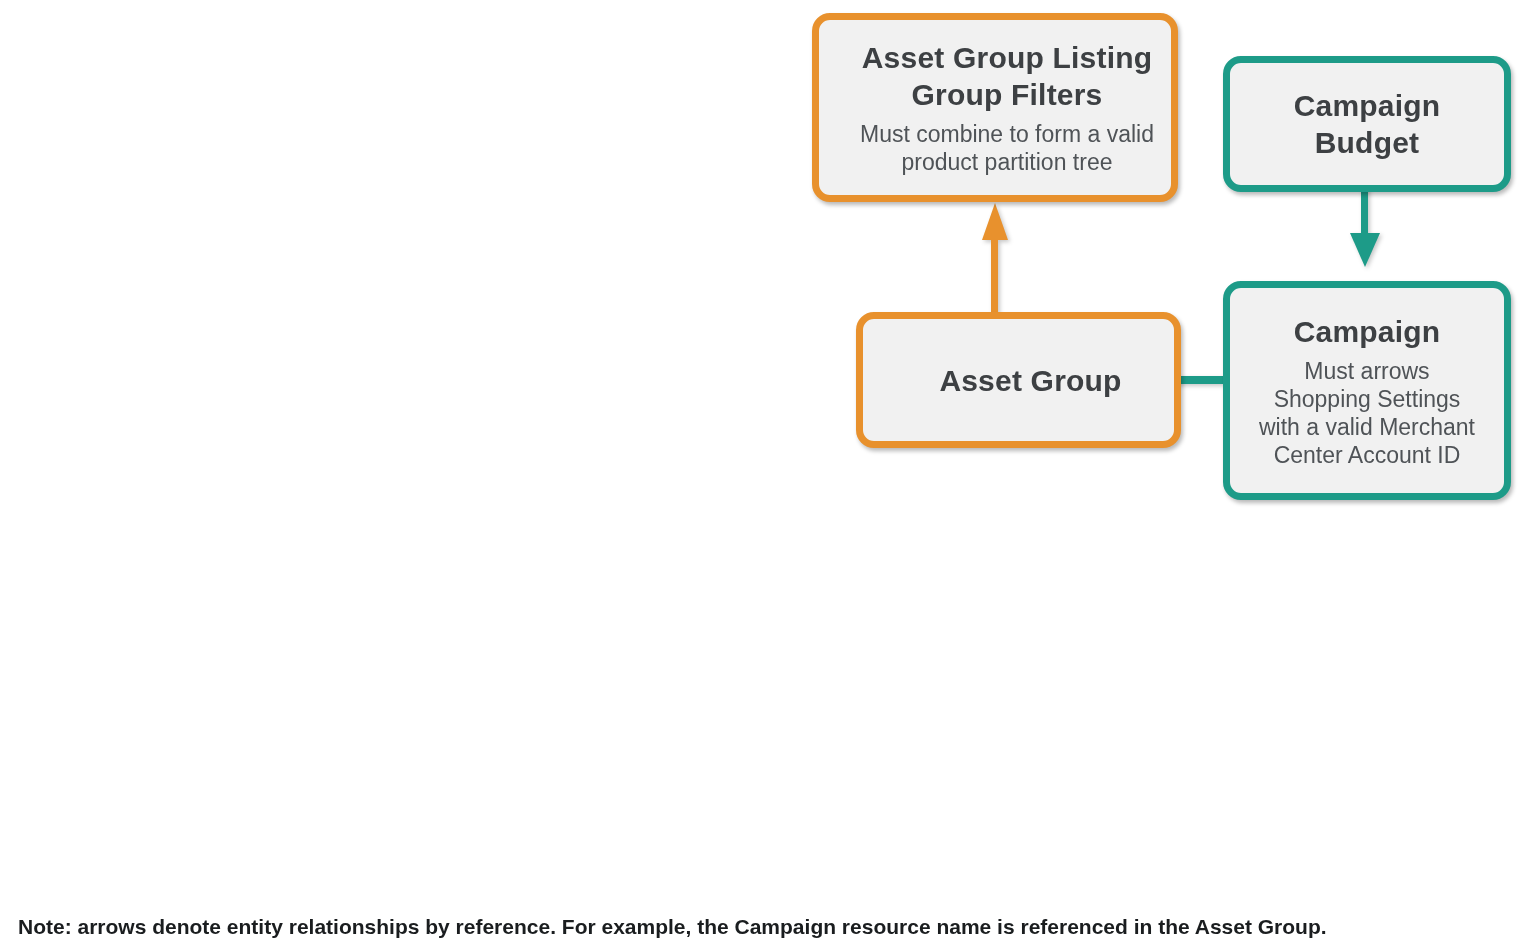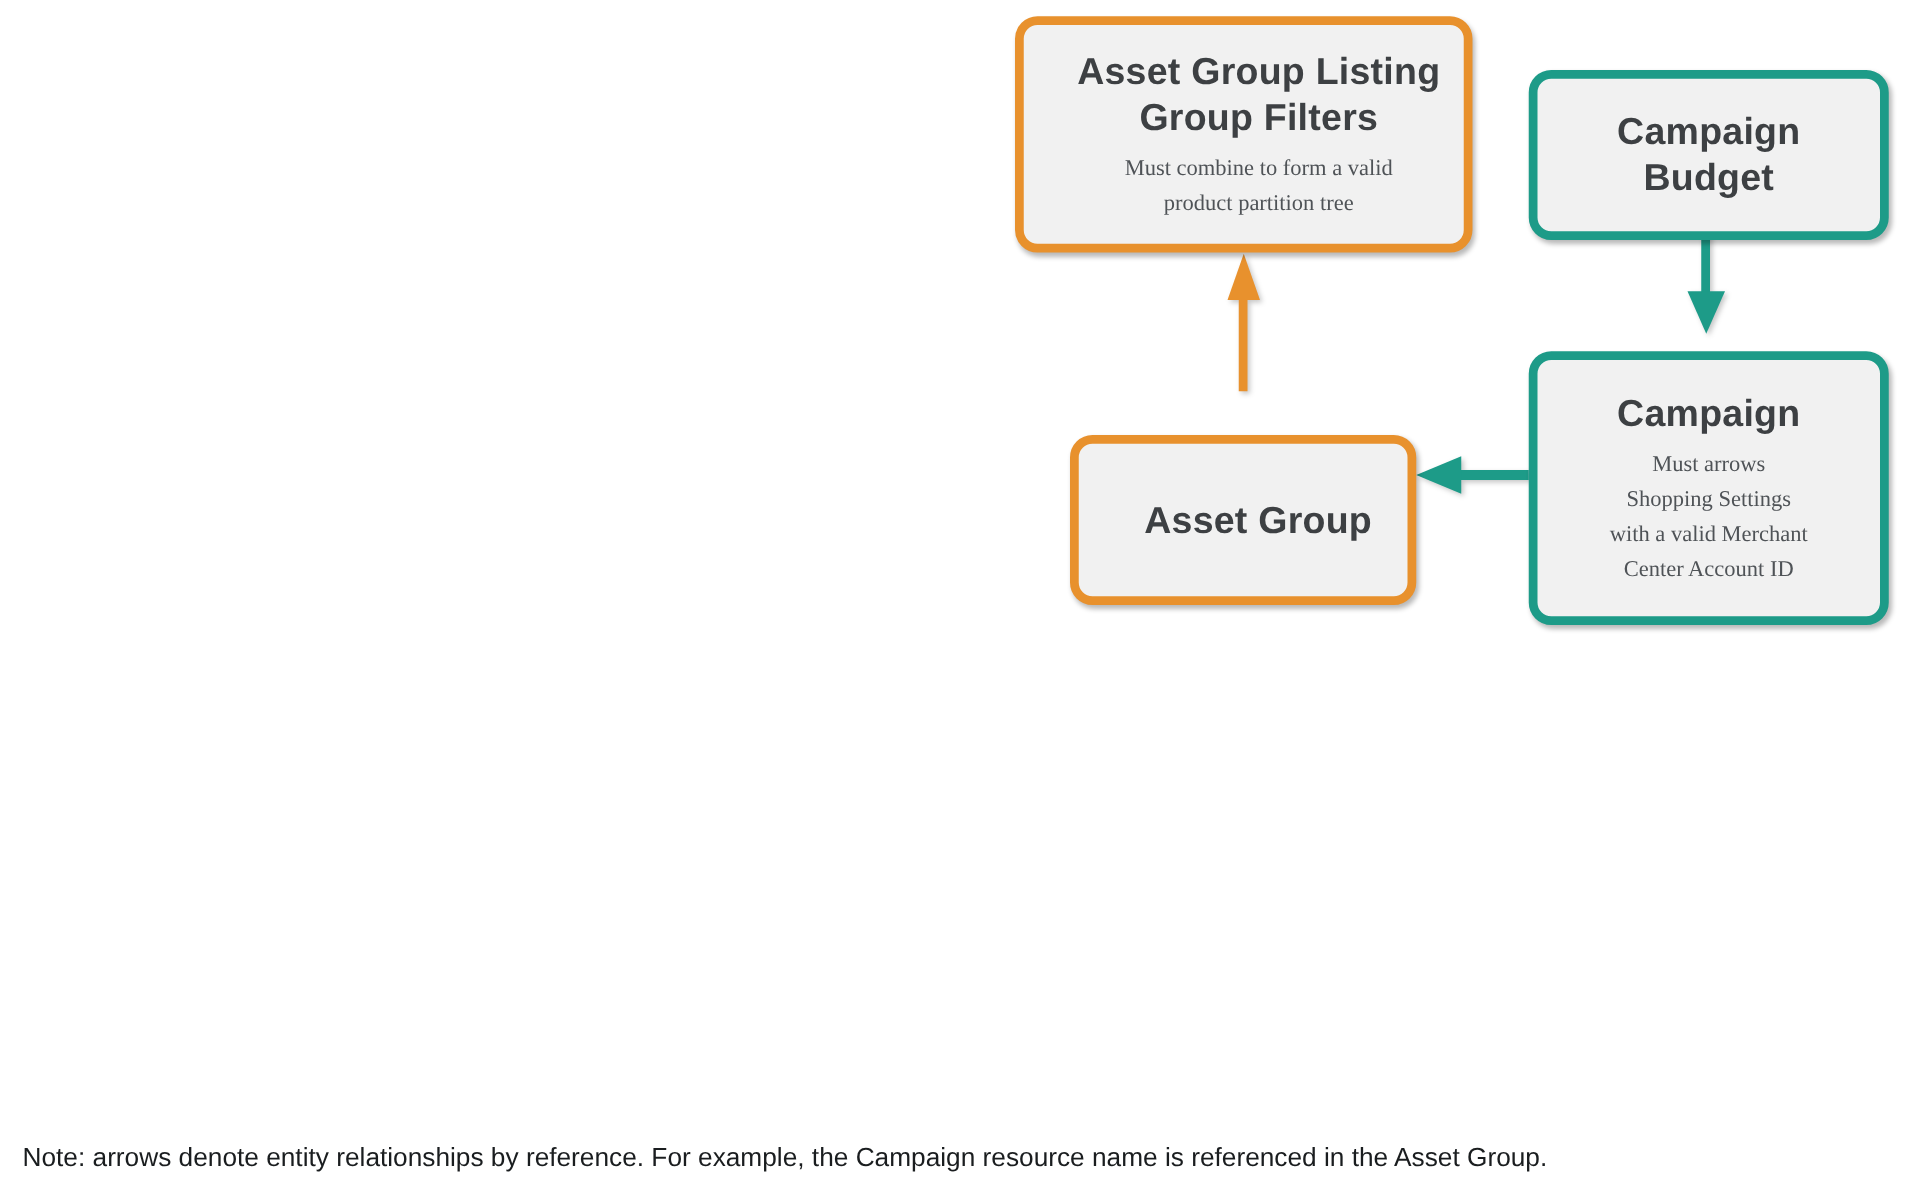--- a/index.html
+++ b/index.html
@@ -34,52 +34,51 @@
 
   .node-title {
     font-weight: bold;
     font-size: 30px;
     line-height: 37px;
     color: var(--title_text);
     white-space: pre-line;
     letter-spacing: 0.2px;
   }
   .node-subtitle {
-    font-size: 18px;
+    font-size: 23px;
     line-height: 28px;
     color: var(--subtitle_text);
     white-space: pre-line;
     margin-top: 7px;
-    font-family: Liberation Serif, serif;
   }
 
   #node-listing  { left: 812px;  top: 13px;  width: 366px; height: 189px; }
   #node-budget   { left: 1223px; top: 43px;  width: 288px; height: 136px; }
-  #node-assetgrp { left: 856px;  top: 312px; width: 277px; height: 136px; margin-top: 36px; }
+  #node-assetgrp { left: 856px;  top: 312px; width: 325px; height: 136px; }
   #node-campaign { left: 1223px; top: 268px; width: 288px; height: 219px; }
 
   .arrows {
     position: absolute;
     left: 0; top: 0;
     width: 1538px;
     height: 948px;
     pointer-events: none;
     filter: drop-shadow(2px 2px 2px rgba(0,0,0,0.22));
   }
   .arrow-orange { fill: var(--orange); }
   .arrow-teal   { fill: var(--teal); }
 
   .note {
     position: absolute;
     left: 18px;
     top: 913px;
     width: 1500px;
     font-size: 21px;
     line-height: 28px;
-    font-weight: normal;
+    font-weight: bold;
     color: var(--note_text);
     white-space: nowrap;
   }
 </style>
 </head>
 <body>
 
 <div class="canvas">
 
   <svg class="arrows" viewBox="0 0 1538 948">

